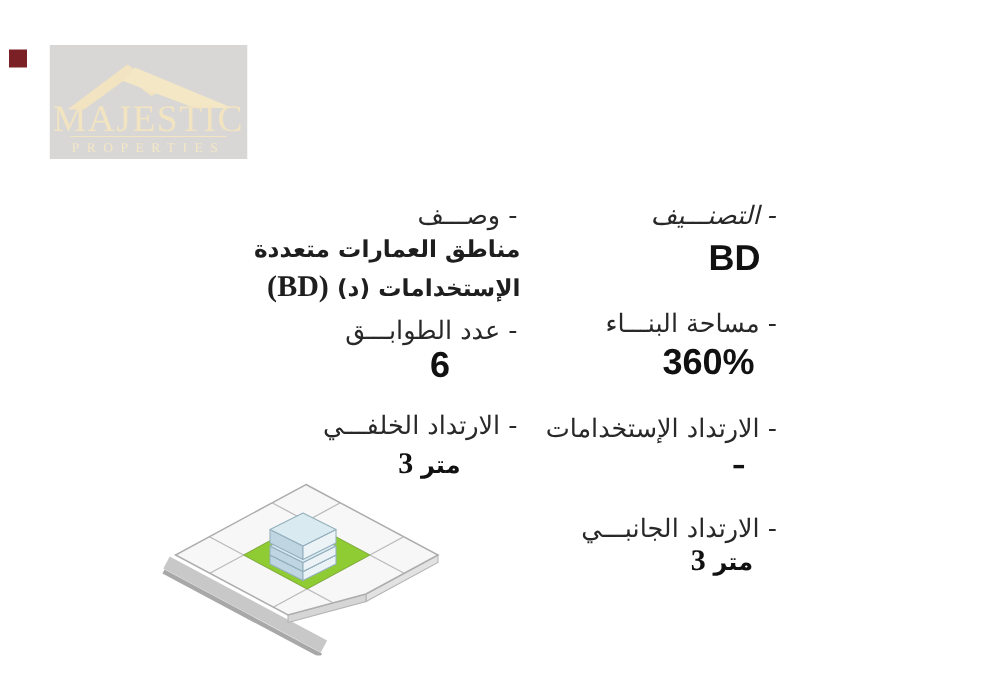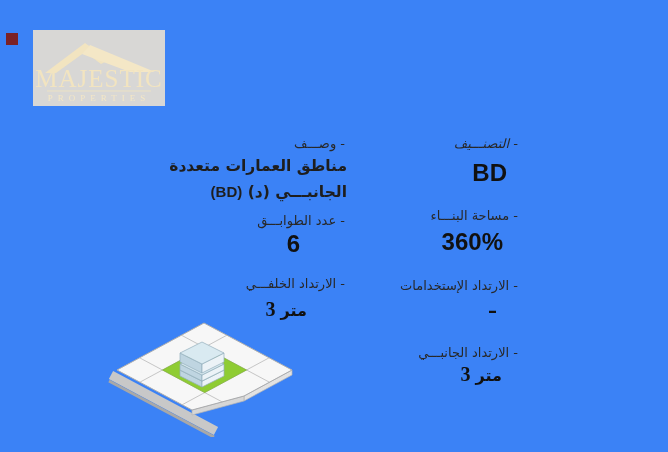--- a/index.html
+++ b/index.html
@@ -1,46 +1,46 @@
 <!DOCTYPE html>
 <html><head>
 <meta charset="utf-8">
 <style>
   html,body{margin:0;padding:0;background:#888;}
   .page{
-    position:relative;width:668px;height:452px;background:#3b82f6;
+    position:relative;width:668px;height:452px;background:#ffffff;
     font-family:"DejaVu Sans",sans-serif;color:#232323;overflow:hidden;
     margin:0 auto;
   }
   .abs{position:absolute;}
   
   .red-square{left:6px;top:33px;width:12px;height:12px;background:#7b2125;}
   
   .logo{left:33px;top:30px;width:132px;height:76px;}
   
   .headline{
     right:161px;top:52px;width:240px;text-align:right;direction:rtl;
     font-size:17.5px;font-weight:700;line-height:25px;color:#1d1d1d;
   }
   
   .lbl{
-    direction:rtl;text-align:right;font-size:13px;font-weight:400;
+    direction:rtl;text-align:right;font-size:17px;font-weight:400;
     color:#282828;line-height:22px;white-space:nowrap;
   }
   .col-r .lbl{right:150px;}
   .col-l .lbl{right:323px;}
   .val-serif{
     font-family:Liberation Sans, sans-serif;font-weight:700;font-size:24px;
     color:#111;line-height:26px;white-space:nowrap;text-align:right;
   }
   .desc{
     direction:rtl;text-align:right;font-size:15.5px;font-weight:700;
     color:#1e1e1e;line-height:23px;white-space:nowrap;
   }
-  .desc .latin{font-family:Liberation Sans, sans-serif;font-size:15px;font-weight:700;}
+  .desc .latin{font-family:Liberation Serif, serif;font-size:20px;font-weight:700;}
   .meters{direction:ltr;white-space:nowrap;text-align:left;}
   .meters .num{font-family:"Liberation Serif",serif;font-weight:700;font-size:20px;color:#111;}
   .meters .unit{font-family:"DejaVu Sans",sans-serif;font-weight:700;font-size:16px;color:#111;}
   .dash-val{font-weight:700;font-size:18px;color:#111;}
   svg text{user-select:none;}
 </style>
 </head>
 <body>
 
 <div class="page">
@@ -76,21 +76,21 @@
     <div class="abs meters" style="right:166px;top:363px;">
       <span class="num">3</span>
       <span class="unit">متر</span>
     </div>
   </div>
 
   <div class="col-l">
     <div class="abs lbl" style="right:323px;top:133px;">- وصـــف</div>
     <div class="abs desc" style="right:321px;top:155px;">مناطق العمارات متعددة</div>
     <div class="abs desc" style="right:321px;top:180px;">
-      <span>الجانبـــي (د)</span>
+      <span>الإستخدامات (د)</span>
       <span class="latin">(BD)</span>
     </div>
 
     <div class="abs lbl" style="right:323px;top:210px;">- عدد الطوابـــق</div>
     <div class="abs val-serif" style="right:368px;top:231px;">6</div>
 
     <div class="abs lbl" style="right:323px;top:273px;">- الارتداد الخلفـــي</div>
     <div class="abs meters" style="right:361px;top:298px;">
       <span class="num">3</span>
       <span class="unit">متر</span>

